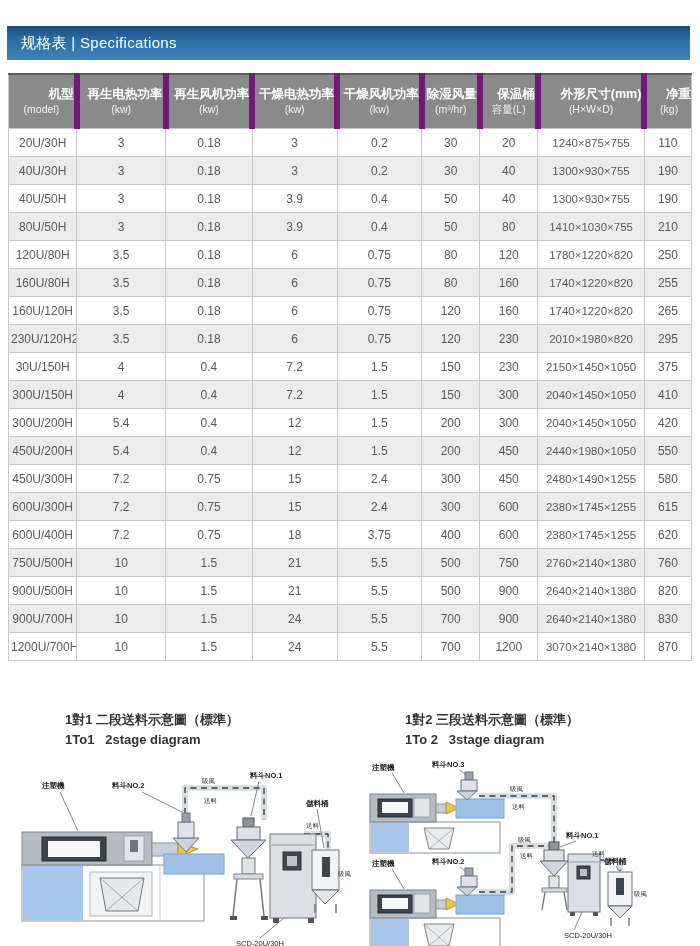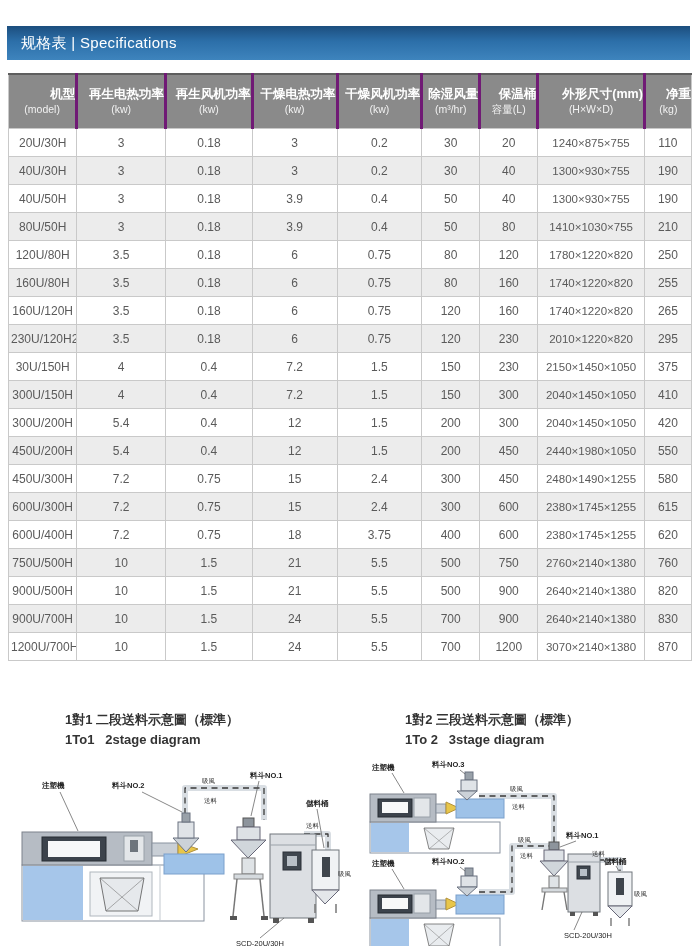--- a/index.html
+++ b/index.html
@@ -14,21 +14,21 @@
     display:flex; align-items:center;
   }
   .banner-title { color:#ffffff; font-size:15px; padding-left:14px; letter-spacing:.3px; }
   
   .spec-table {
     position:absolute; left:8px; top:55px; width:684px;
     border-collapse:collapse; table-layout:fixed; border:1px solid #c9c9c9;
   }
   .spec-table thead th {
     background:#8a8a8a; color:#ffffff; font-weight:bold; height:53px;
-    border-left:3px solid #701a75; border-top:2px solid #5e5e5e;
+    border-left:6px solid #701a75; border-top:2px solid #5e5e5e;
     border-bottom:1px solid #c9c9c9; vertical-align:middle; padding:0; text-align:center;
   }
   .spec-table thead th:first-child { border-left:none; }
   .spec-table thead .h1 { font-size:12.5px; line-height:1.25;text-align:right; }
   .spec-table thead .h2 { font-size:10.5px; font-weight:normal; line-height:1.2; color:#f2f2f2;text-align:center; }
   .spec-table tbody td {
     height:27px; text-align:center; font-size:12px; color:#5a5a5a;
     border:1px solid #c9c9c9; background:#ffffff; padding:0 2px;
     white-space:nowrap; overflow:hidden;
   }
@@ -189,21 +189,21 @@
           <td>265</td>
         </tr>
         <tr>
           <td>230U/120H2</td>
           <td>3.5</td>
           <td>0.18</td>
           <td>6</td>
           <td>0.75</td>
           <td>120</td>
           <td>230</td>
-          <td>2010×1220×820</td>
+          <td>2010×1980×820</td>
           <td>295</td>
         </tr>
         <tr>
           <td>30U/150H</td>
           <td>4</td>
           <td>0.4</td>
           <td>7.2</td>
           <td>1.5</td>
           <td>150</td>
           <td>230</td>

